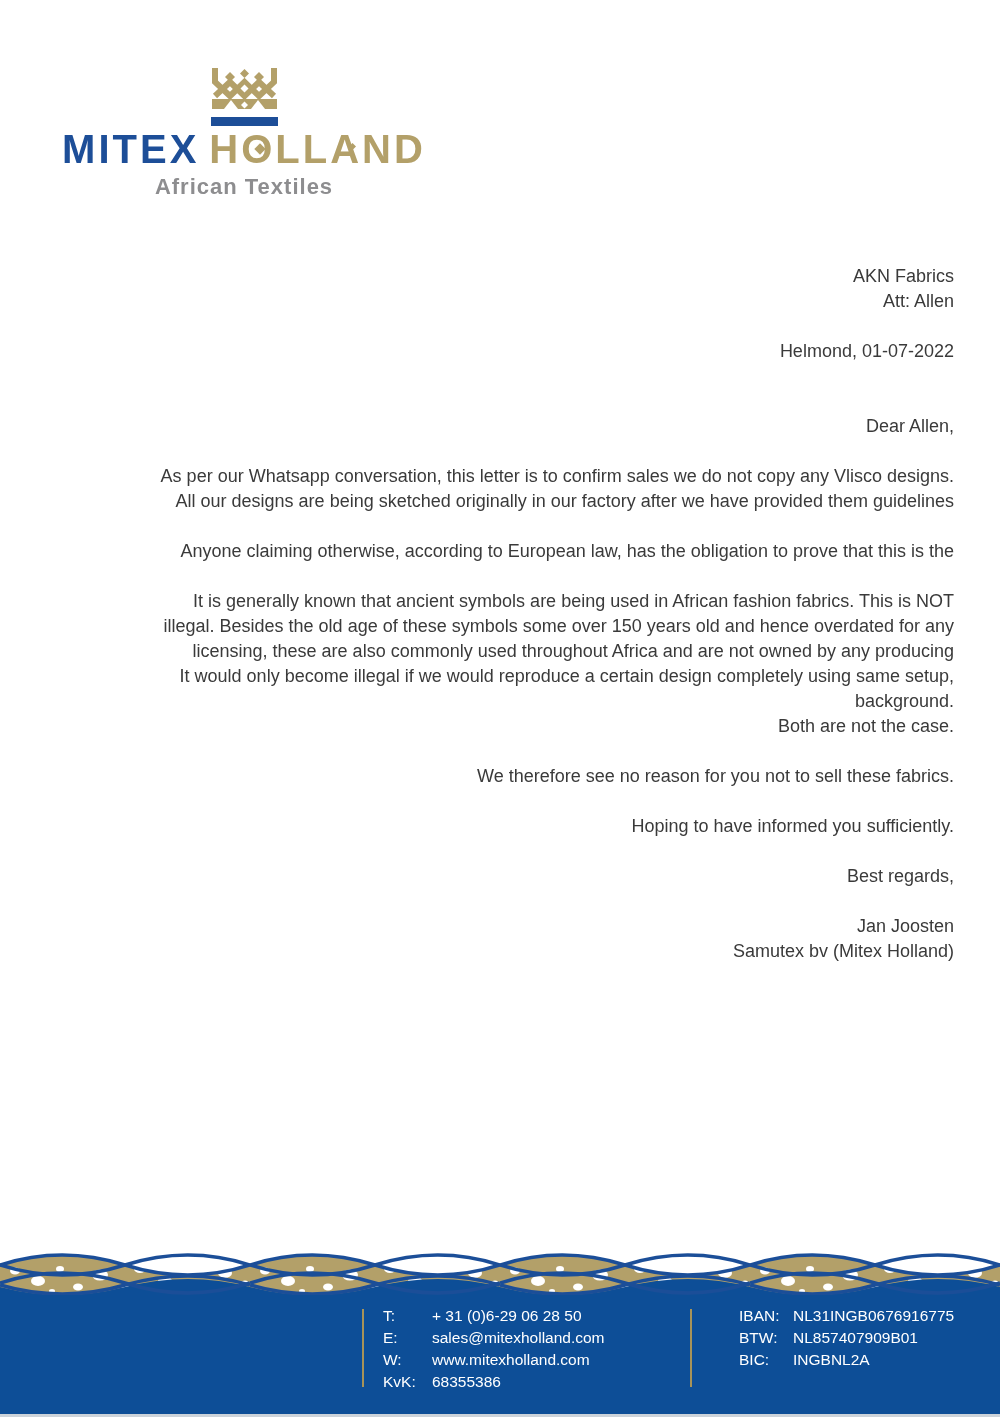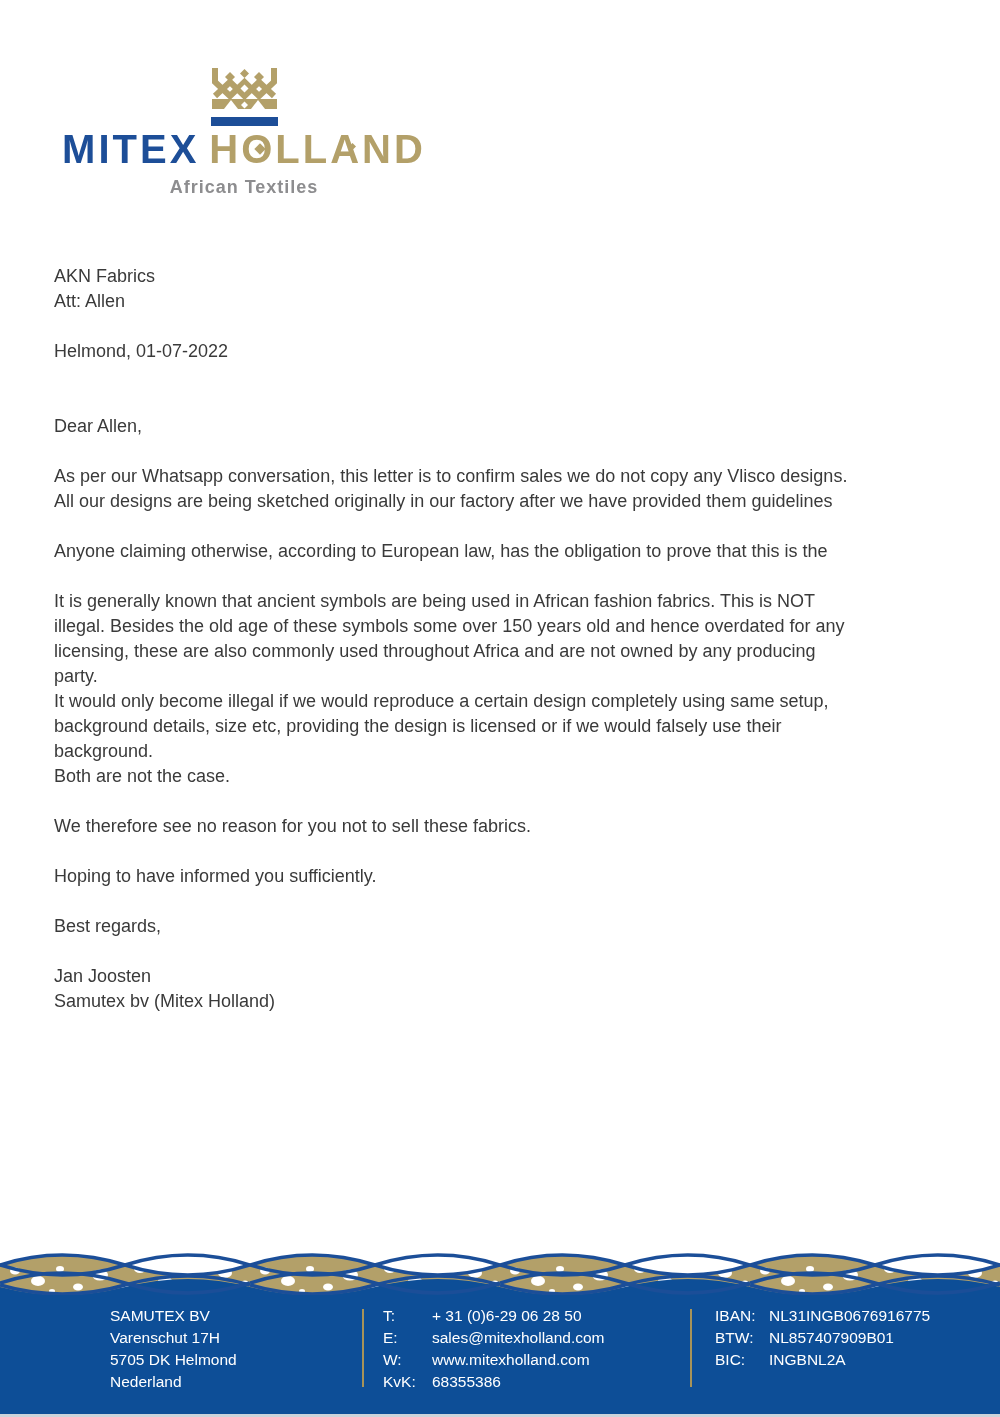--- a/index.html
+++ b/index.html
@@ -11,41 +11,41 @@
   
   .logo { position:absolute; left:55px; top:66px; width:378px; text-align:center; }
   .crown { display:block; margin:0 auto; }
   .wordmark { margin-top:2px; font-size:40px; font-weight:bold; letter-spacing:3px;
               line-height:42px; white-space:nowrap; }
   .mitex { color:#1d4e98;margin-top:36px; }
   .holland { color:#b3a069; position:relative; margin-left:10px; display:inline-block; }
   .dot { position:absolute; background:#b3a069; transform:rotate(45deg); }
   .o-dot { left:47px; top:17px; width:8px; height:8px; }
   .a-dot { left:141px; top:16px; width:5px; height:5px; }
-  .tagline { margin-top:2px; font-size:18px; font-weight:bold; color:#8d8d8f;
+  .tagline { margin-top:2px; font-size:22px; font-weight:bold; color:#8d8d8f;
              letter-spacing:1px; line-height:30px; }
 
   
   .letter { position:absolute; left:54px; top:264px; width:900px;
             font-size:18px; line-height:25px; color:#3a3a3a; }
-  .letter .ln { white-space:pre; min-height:25px; }
+  .letter .ln { white-space:pre; min-height:25px;text-align:right; }
 
   
   .pattern-band { position:absolute; left:0; top:1253px; width:1000px; height:42px; display:block; }
   .footer { position:absolute; left:0; top:1295px; width:1000px; height:122px;
             background:#0d4e97; color:#ffffff; font-size:15.5px; }
   .addr { position:absolute; left:110px; top:10px; line-height:22px; }
   .vdiv { position:absolute; width:2px; height:78px; top:14px; background:#a79358; }
   .vdiv1 { left:362px; }
   .vdiv2 { left:690px; }
   .contact { position:absolute; left:383px; top:10px; line-height:22px; }
   .bank { position:absolute; left:715px; top:10px; line-height:22px; }
   .frow { display:flex; }
   .contact .lbl { width:49px; flex:none; }
-  .bank .lbl { width:54px; flex:none; }
+  .bank .lbl { width:54px; flex:none;margin-left:24px; }
   .bottom-strip { position:absolute; left:0; bottom:0; width:1000px; height:3px; background:#ccd3da; }
 </style>
 </head>
 <body>
 
 <div class="page">
 
   <div class="logo">
     <svg class="crown" width="67" height="60" viewBox="0 0 67 60">
       <g stroke="#b3a069" stroke-width="6" fill="none">
@@ -96,25 +96,23 @@
 
 
       <div class="ln">&nbsp;</div>
 
       <div class="ln">It is generally known that ancient symbols are being used in African fashion fabrics. This is NOT</div>
 
       <div class="ln">illegal. Besides the old age of these symbols some over 150 years old and hence overdated for any</div>
 
       <div class="ln">licensing, these are also commonly used throughout Africa and are not owned by any producing</div>
 
-      <div class="ln">party.</div>
 
       <div class="ln">It would only become illegal if we would reproduce a certain design completely using same setup,</div>
 
-      <div class="ln">background details, size etc, providing the design is licensed or if we would falsely use their</div>
 
       <div class="ln">background.</div>
 
       <div class="ln">Both are not the case.</div>
 
       <div class="ln">&nbsp;</div>
 
       <div class="ln">We therefore see no reason for you not to sell these fabrics.</div>
 
       <div class="ln">&nbsp;</div>
@@ -158,30 +156,20 @@
           <path d="M0,30 Q62,10 125,30 T250,30"></path>
           <path d="M0,32 Q62,50 125,32 T250,32"></path>
         </g>
       </pattern>
     </defs>
     <rect x="0" y="0" width="1000" height="42" fill="url(#wv)"></rect>
   </svg>
 
   <div class="footer">
 
-    <div class="addr">
-
-        <div>SAMUTEX BV</div>
-
-        <div>Varenschut 17H</div>
-
-        <div>5705 DK Helmond</div>
-
-        <div>Nederland</div>
-      </div>
 
     <div class="vdiv vdiv1"></div>
 
     <div class="contact">
 
         <div class="frow">
           <span class="lbl">T:</span>
           <span class="val">+ 31 (0)6-29 06 28 50</span>
         </div>
 

